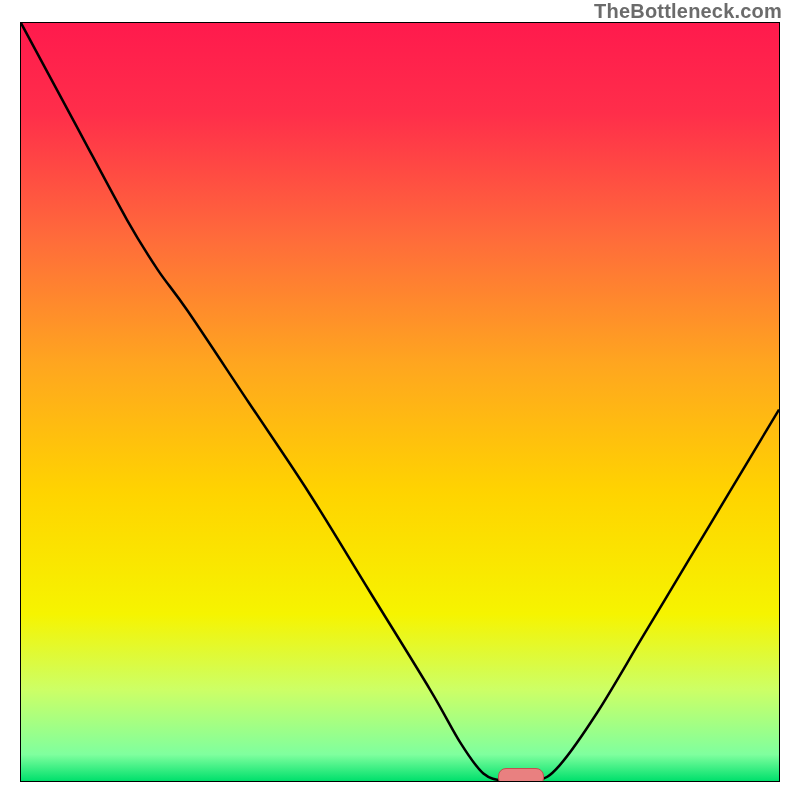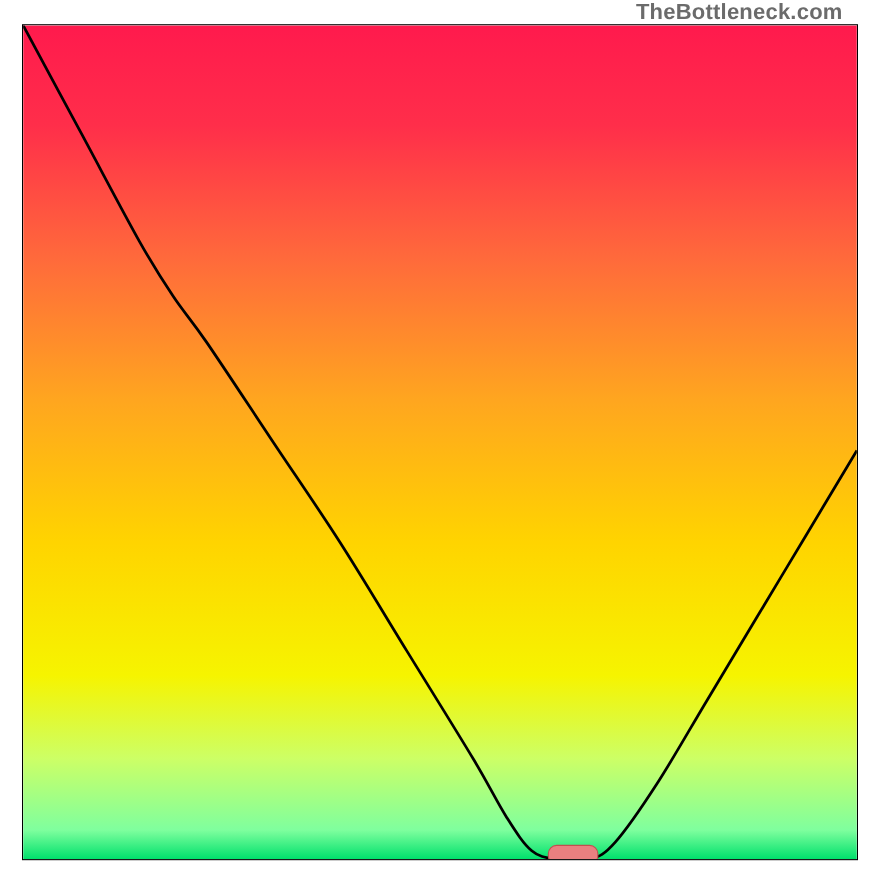--- a/index.html
+++ b/index.html
@@ -37,21 +37,21 @@
   .marker {
     position: absolute;
     width: 44px;
     height: 16px;
     border-radius: 8px;
     transform: translate(-50%, -50%);
   }
   .watermark {
     position: absolute;
     top: 0px;
-    right: 34px;
+    right: 18px;
     font-size: 20px;
     font-weight: 600;
     color: #6b6b6b;
     letter-spacing: 0.2px;
   }
 </style>
 </head>
 <body>
 
 <div class="chart-wrap">

